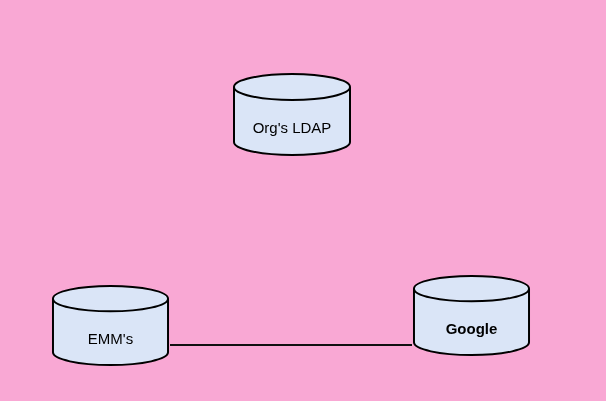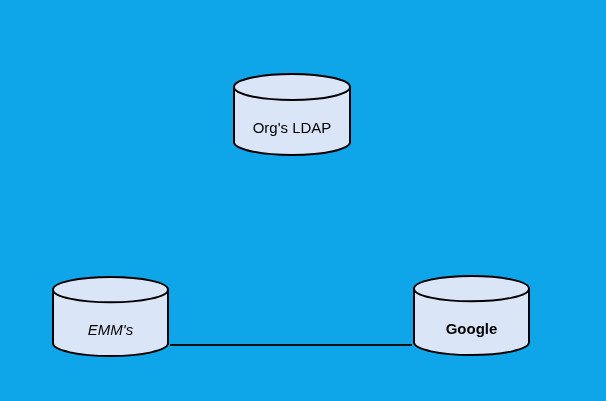--- a/index.html
+++ b/index.html
@@ -3,29 +3,29 @@
 <meta charset="utf-8">
 <style>
   * { margin: 0; padding: 0; box-sizing: border-box; }
   html, body { background: #000000; }
   body { font-family: "Liberation Sans", sans-serif; }
 
   .canvas {
     position: relative;
     width: 606px;
     height: 401px;
-    background: #0ea5e9;
+    background: #f9a8d4;
     overflow: hidden;
   }
 
   .node {
     position: absolute;
   }
   .node-ldap   { left: 232px; top: 72px;  width: 120px; height: 85px; }
-  .node-emm    { left: 51px;  top: 275px; width: 119px; height: 83px; font-style: italic; }
+  .node-emm    { left: 51px;  top: 284px; width: 119px; height: 83px; }
   .node-google { left: 412px; top: 274px; width: 119px; height: 83px; font-weight: bold; }
 
   .cyl-svg {
     position: absolute;
     left: 0; top: 0;
     width: 100%; height: 100%;
     display: block;
   }
   .cyl-svg path, .cyl-svg ellipse {
     stroke: #000000;

